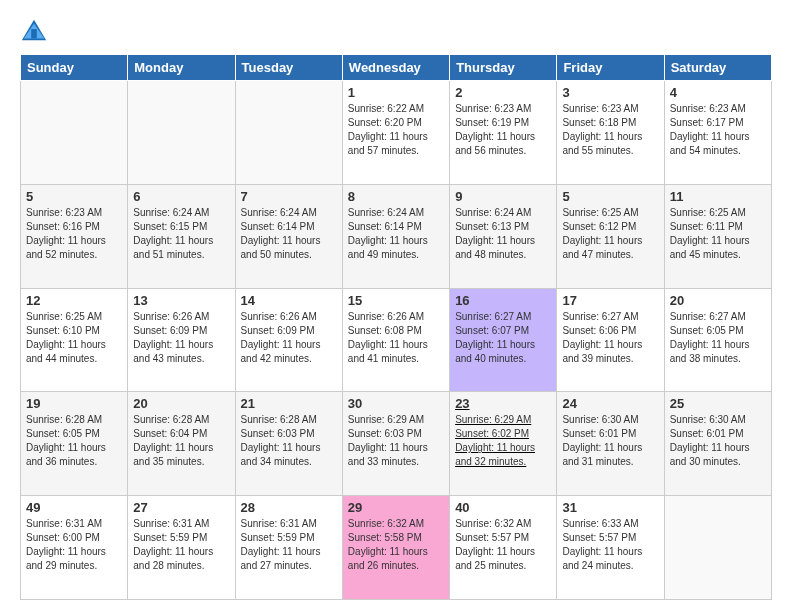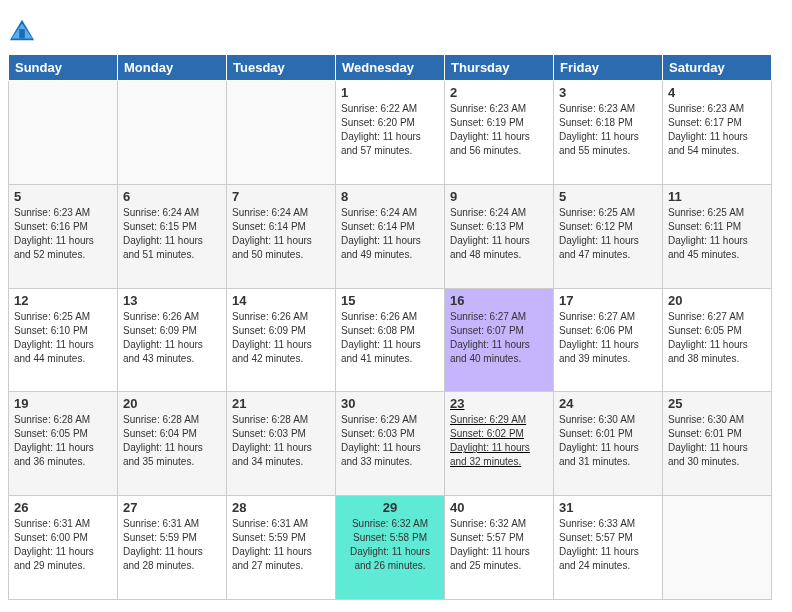--- a/index.html
+++ b/index.html
@@ -6,21 +6,21 @@
     body {
       font-family: Arial, sans-serif;
       background: #fff;
       width: 792px;
       height: 612px;
       overflow: hidden;
     }
     .page {
       width: 792px;
       height: 612px;
-      padding: 16px 20px 12px 8px;
+      padding: 16px 20px 12px 20px;
       display: flex;
       flex-direction: column;
     }
     .header {
       display: flex;
       justify-content: space-between;
       align-items: flex-start;
       margin-bottom: 10px;
     }
     .logo {
@@ -283,38 +283,38 @@
           </td>
           <td style="background: rgb(245, 245, 245);">
             <div class="day-number">25</div>
             <div class="day-info" style="white-space: pre-line;">Sunrise: 6:30 AM
 Sunset: 6:01 PM
 Daylight: 11 hours and 30 minutes.</div>
           </td>
         </tr>
         <tr>
           <td style="background: rgb(255, 255, 255);">
-            <div class="day-number">26</div>
+            <div class="day-number">49</div>
             <div class="day-info" style="white-space: pre-line;">Sunrise: 6:31 AM
 Sunset: 6:00 PM
 Daylight: 11 hours and 29 minutes.</div>
           </td>
           <td style="background: rgb(255, 255, 255);">
             <div class="day-number">27</div>
             <div class="day-info" style="white-space: pre-line;">Sunrise: 6:31 AM
 Sunset: 5:59 PM
 Daylight: 11 hours and 28 minutes.</div>
           </td>
           <td style="background: rgb(255, 255, 255);">
             <div class="day-number">28</div>
             <div class="day-info" style="white-space: pre-line;">Sunrise: 6:31 AM
 Sunset: 5:59 PM
 Daylight: 11 hours and 27 minutes.</div>
           </td>
-          <td style="background: #5eead4; text-align: center;">
+          <td style="background: #f9a8d4;">
             <div class="day-number">29</div>
             <div class="day-info" style="white-space: pre-line;">Sunrise: 6:32 AM
 Sunset: 5:58 PM
 Daylight: 11 hours and 26 minutes.</div>
           </td>
           <td style="background: rgb(255, 255, 255);">
             <div class="day-number">40</div>
             <div class="day-info" style="white-space: pre-line;">Sunrise: 6:32 AM
 Sunset: 5:57 PM
 Daylight: 11 hours and 25 minutes.</div>

